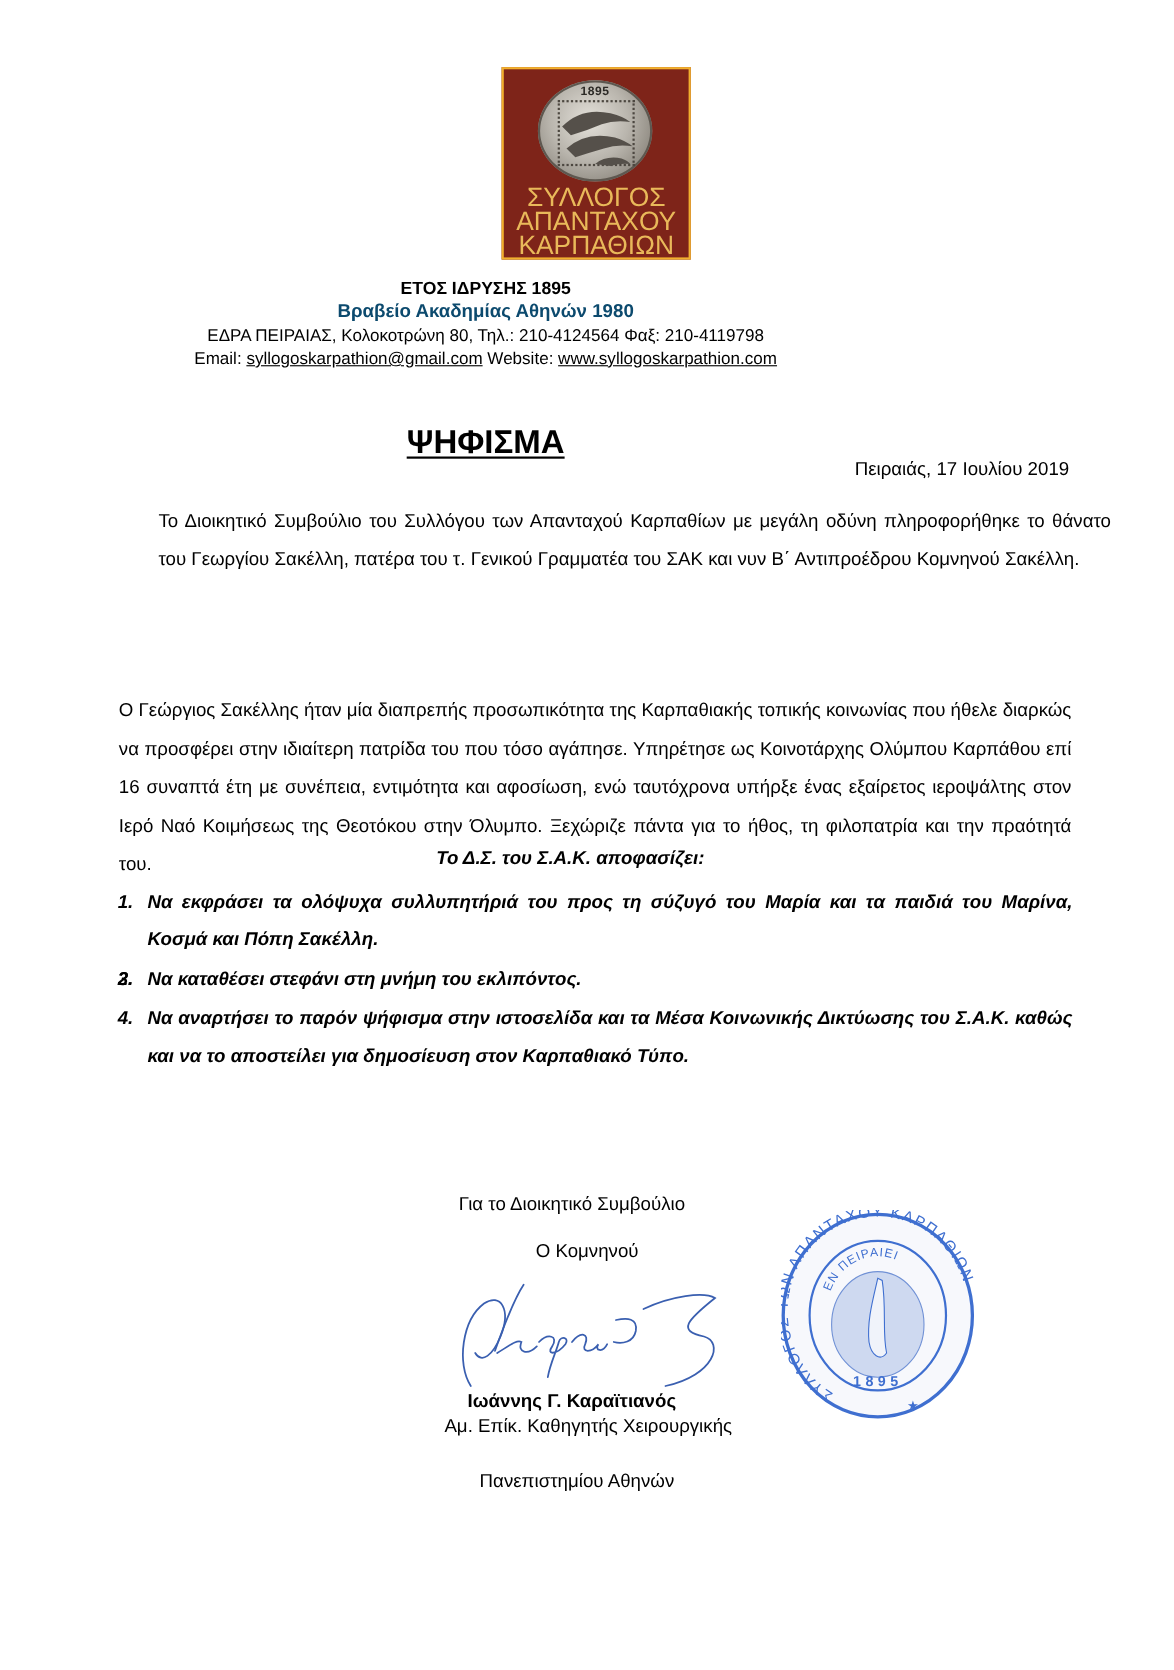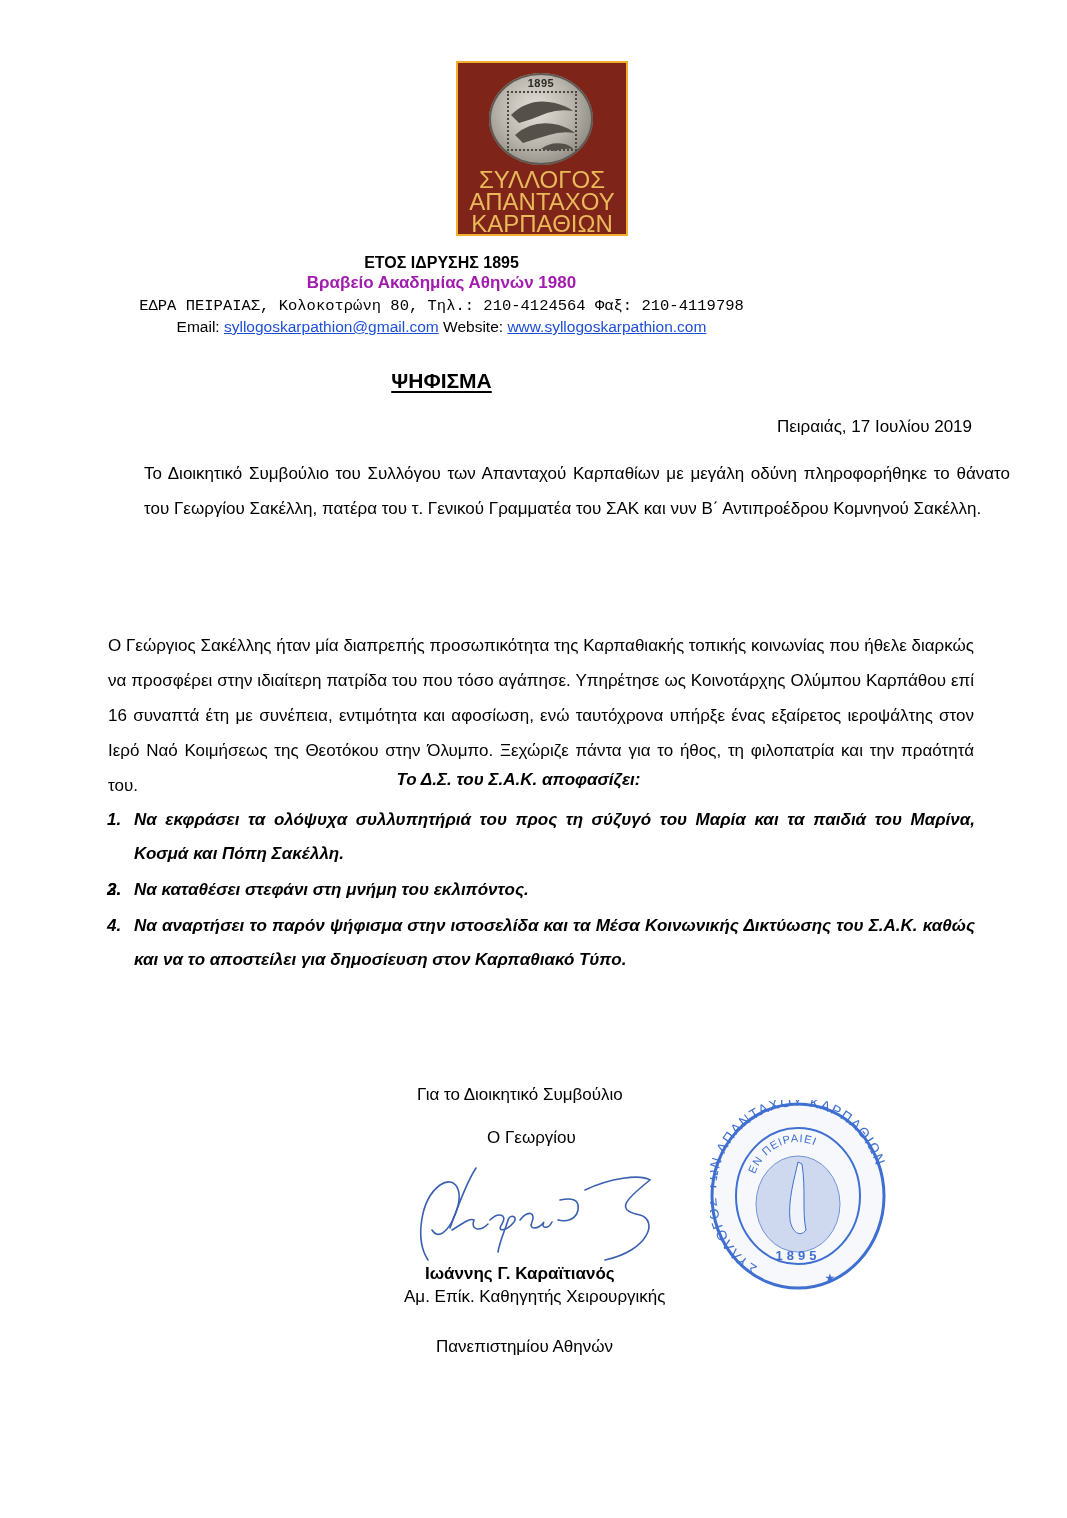--- a/index.html
+++ b/index.html
@@ -31,27 +31,27 @@
   #logo .dolphin { position: absolute; left: 0; top: 0; }
   #logo .logo-text {
     position: absolute; left: 0; width: 100%; text-align: center;
     color: #e9b95a; font-size: 24px; line-height: 24px; letter-spacing: 0px;
     font-family: "Liberation Sans", sans-serif;
   }
 
   
   .center { left: 0; width: 883px; text-align: center; }
   #founded { top: 254px; font-weight: bold; font-size: 16px; }
-  #award { top: 273px; font-weight: bold; font-size: 17px; color: #a21caf; }
-  #address { top: 297px; font-size: 15.5px; font-family: Liberation Mono, monospace; }
+  #award { top: 273px; font-weight: bold; font-size: 17px; color: #0c4a6e; }
+  #address { top: 297px; font-size: 15.5px; }
   #contact { top: 318px; font-size: 15.5px; }
-  #contact a { color: #1d4ed8; text-decoration: underline; }
+  #contact a { color: #000000; text-decoration: underline; }
 
   #title {
-    top: 369px; font-weight: bold; font-size: 21px; text-decoration: underline;
+    top: 386px; font-weight: bold; font-size: 30px; text-decoration: underline;
     text-decoration-thickness: 2px; text-underline-offset: 3px;
   }
   #date { right: 95px; top: 417px; font-size: 17px; }
 
   .para {
     left: 108px; width: 866px; font-size: 17px; line-height: 35px;
     text-align: justify; text-align-last: left;
   }
   #para1 { top: 456px; margin-left: 36px; }
   #para2 { top: 628px; }
@@ -112,21 +112,21 @@
 <div id="decides" class="abs">Το Δ.Σ. του Σ.Α.Κ. αποφασίζει:</div>
 
 <ol id="resolutions" class="abs">
   <li><span class="num">1.</span><span>Να εκφράσει τα ολόψυχα συλλυπητήριά του προς τη σύζυγό του Μαρία και τα παιδιά του Μαρίνα, Κοσμά και Πόπη Σακέλλη.</span></li>
   <li><span class="num">2.</span></li>
   <li><span class="num">3.</span><span>Να καταθέσει στεφάνι στη μνήμη του εκλιπόντος.</span></li>
   <li><span class="num">4.</span><span>Να αναρτήσει το παρόν ψήφισμα στην ιστοσελίδα και τα Μέσα Κοινωνικής Δικτύωσης του Σ.Α.Κ. καθώς και να το αποστείλει για δημοσίευση στον Καρπαθιακό Τύπο.</span></li>
 </ol>
 
 <div id="sig-for" class="abs">Για το Διοικητικό Συμβούλιο</div>
-<div id="sig-role" class="abs">Ο Γεωργίου</div>
+<div id="sig-role" class="abs">Ο Κομνηνού</div>
 <svg id="signature" class="abs" viewBox="0 0 260 110">
   <g fill="none" stroke="#3a5fb0" stroke-width="1.6" stroke-linecap="round">
     <path d="M18 100 C5 80 10 40 30 25 C45 15 55 30 45 55 C38 72 28 80 22 70"></path>
     <path d="M40 68 C50 40 58 20 66 8"></path>
     <path d="M42 70 C55 62 60 58 64 60 C60 70 70 72 78 64"></path>
     <path d="M80 60 C88 52 98 54 92 64 C86 72 96 72 104 62 C108 56 100 54 98 60 C96 68 90 80 88 92"></path>
     <path d="M110 60 C118 50 126 52 122 62 C118 70 128 70 134 62 C130 68 138 70 142 62"></path>
     <path d="M150 40 C160 38 170 38 168 50 C166 60 156 62 148 60"></path>
     <path d="M175 30 C200 18 230 14 240 20 C215 40 205 50 230 55 C248 60 240 90 195 100"></path>
   </g>

